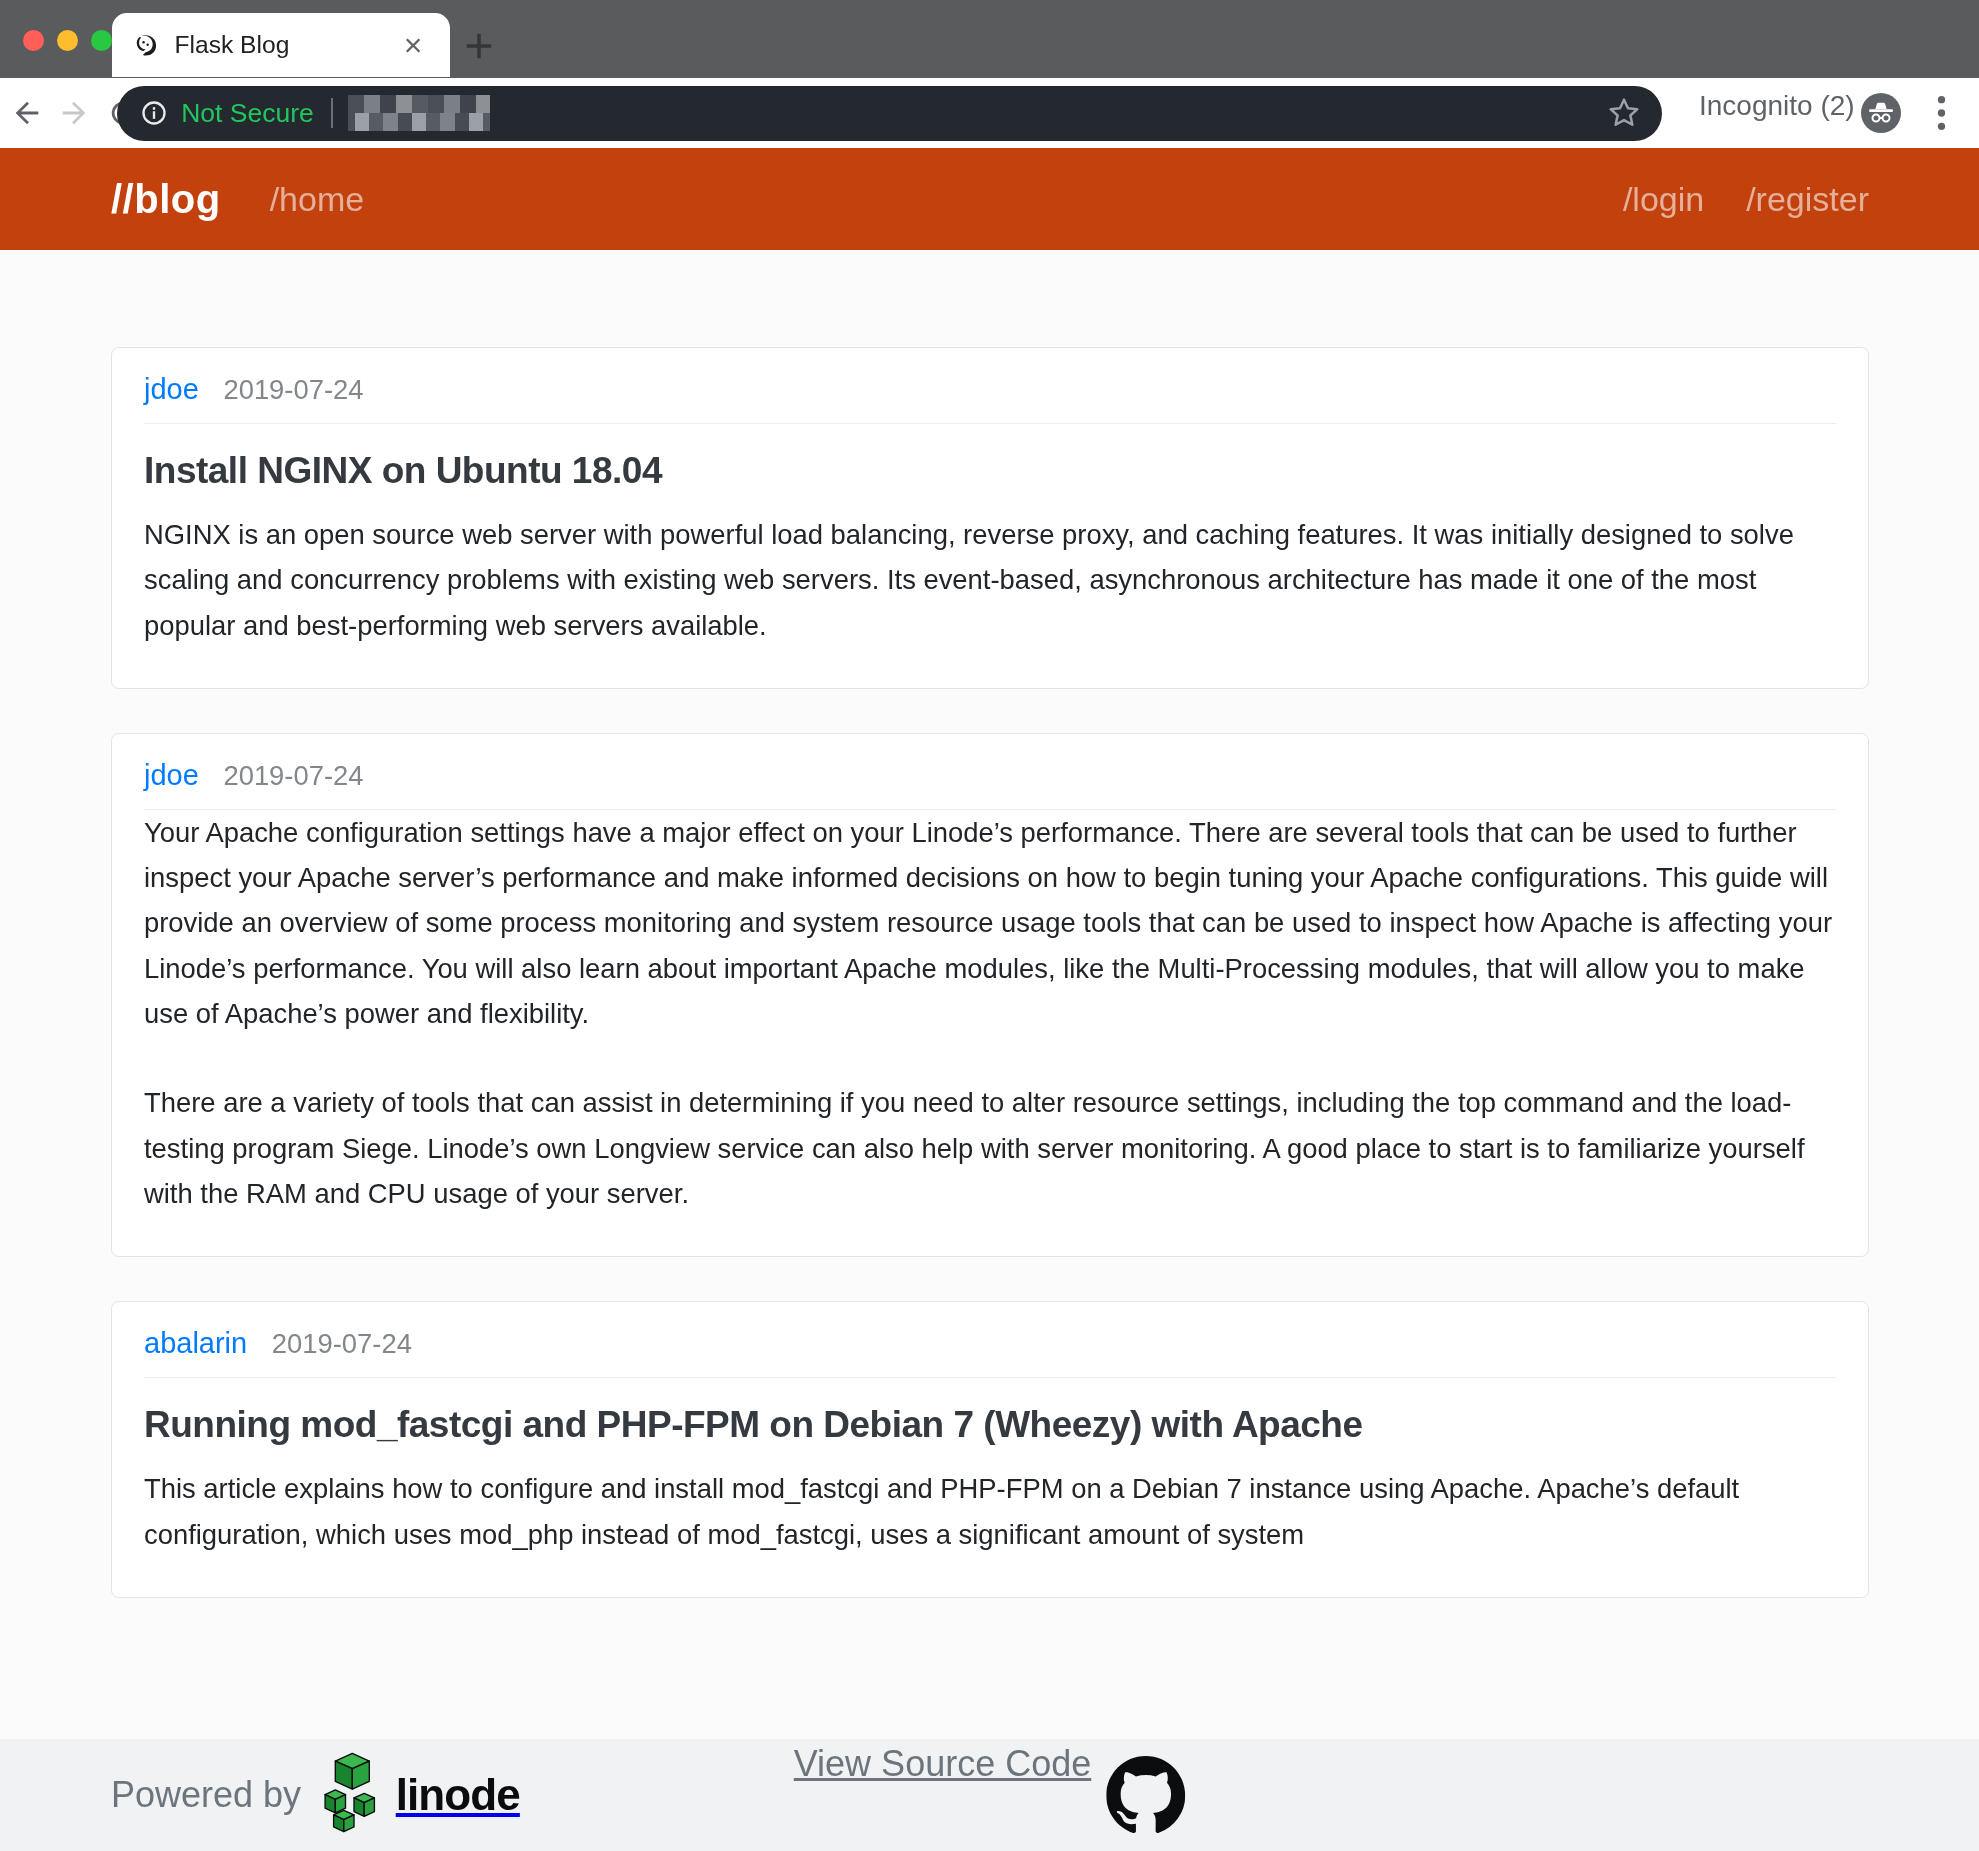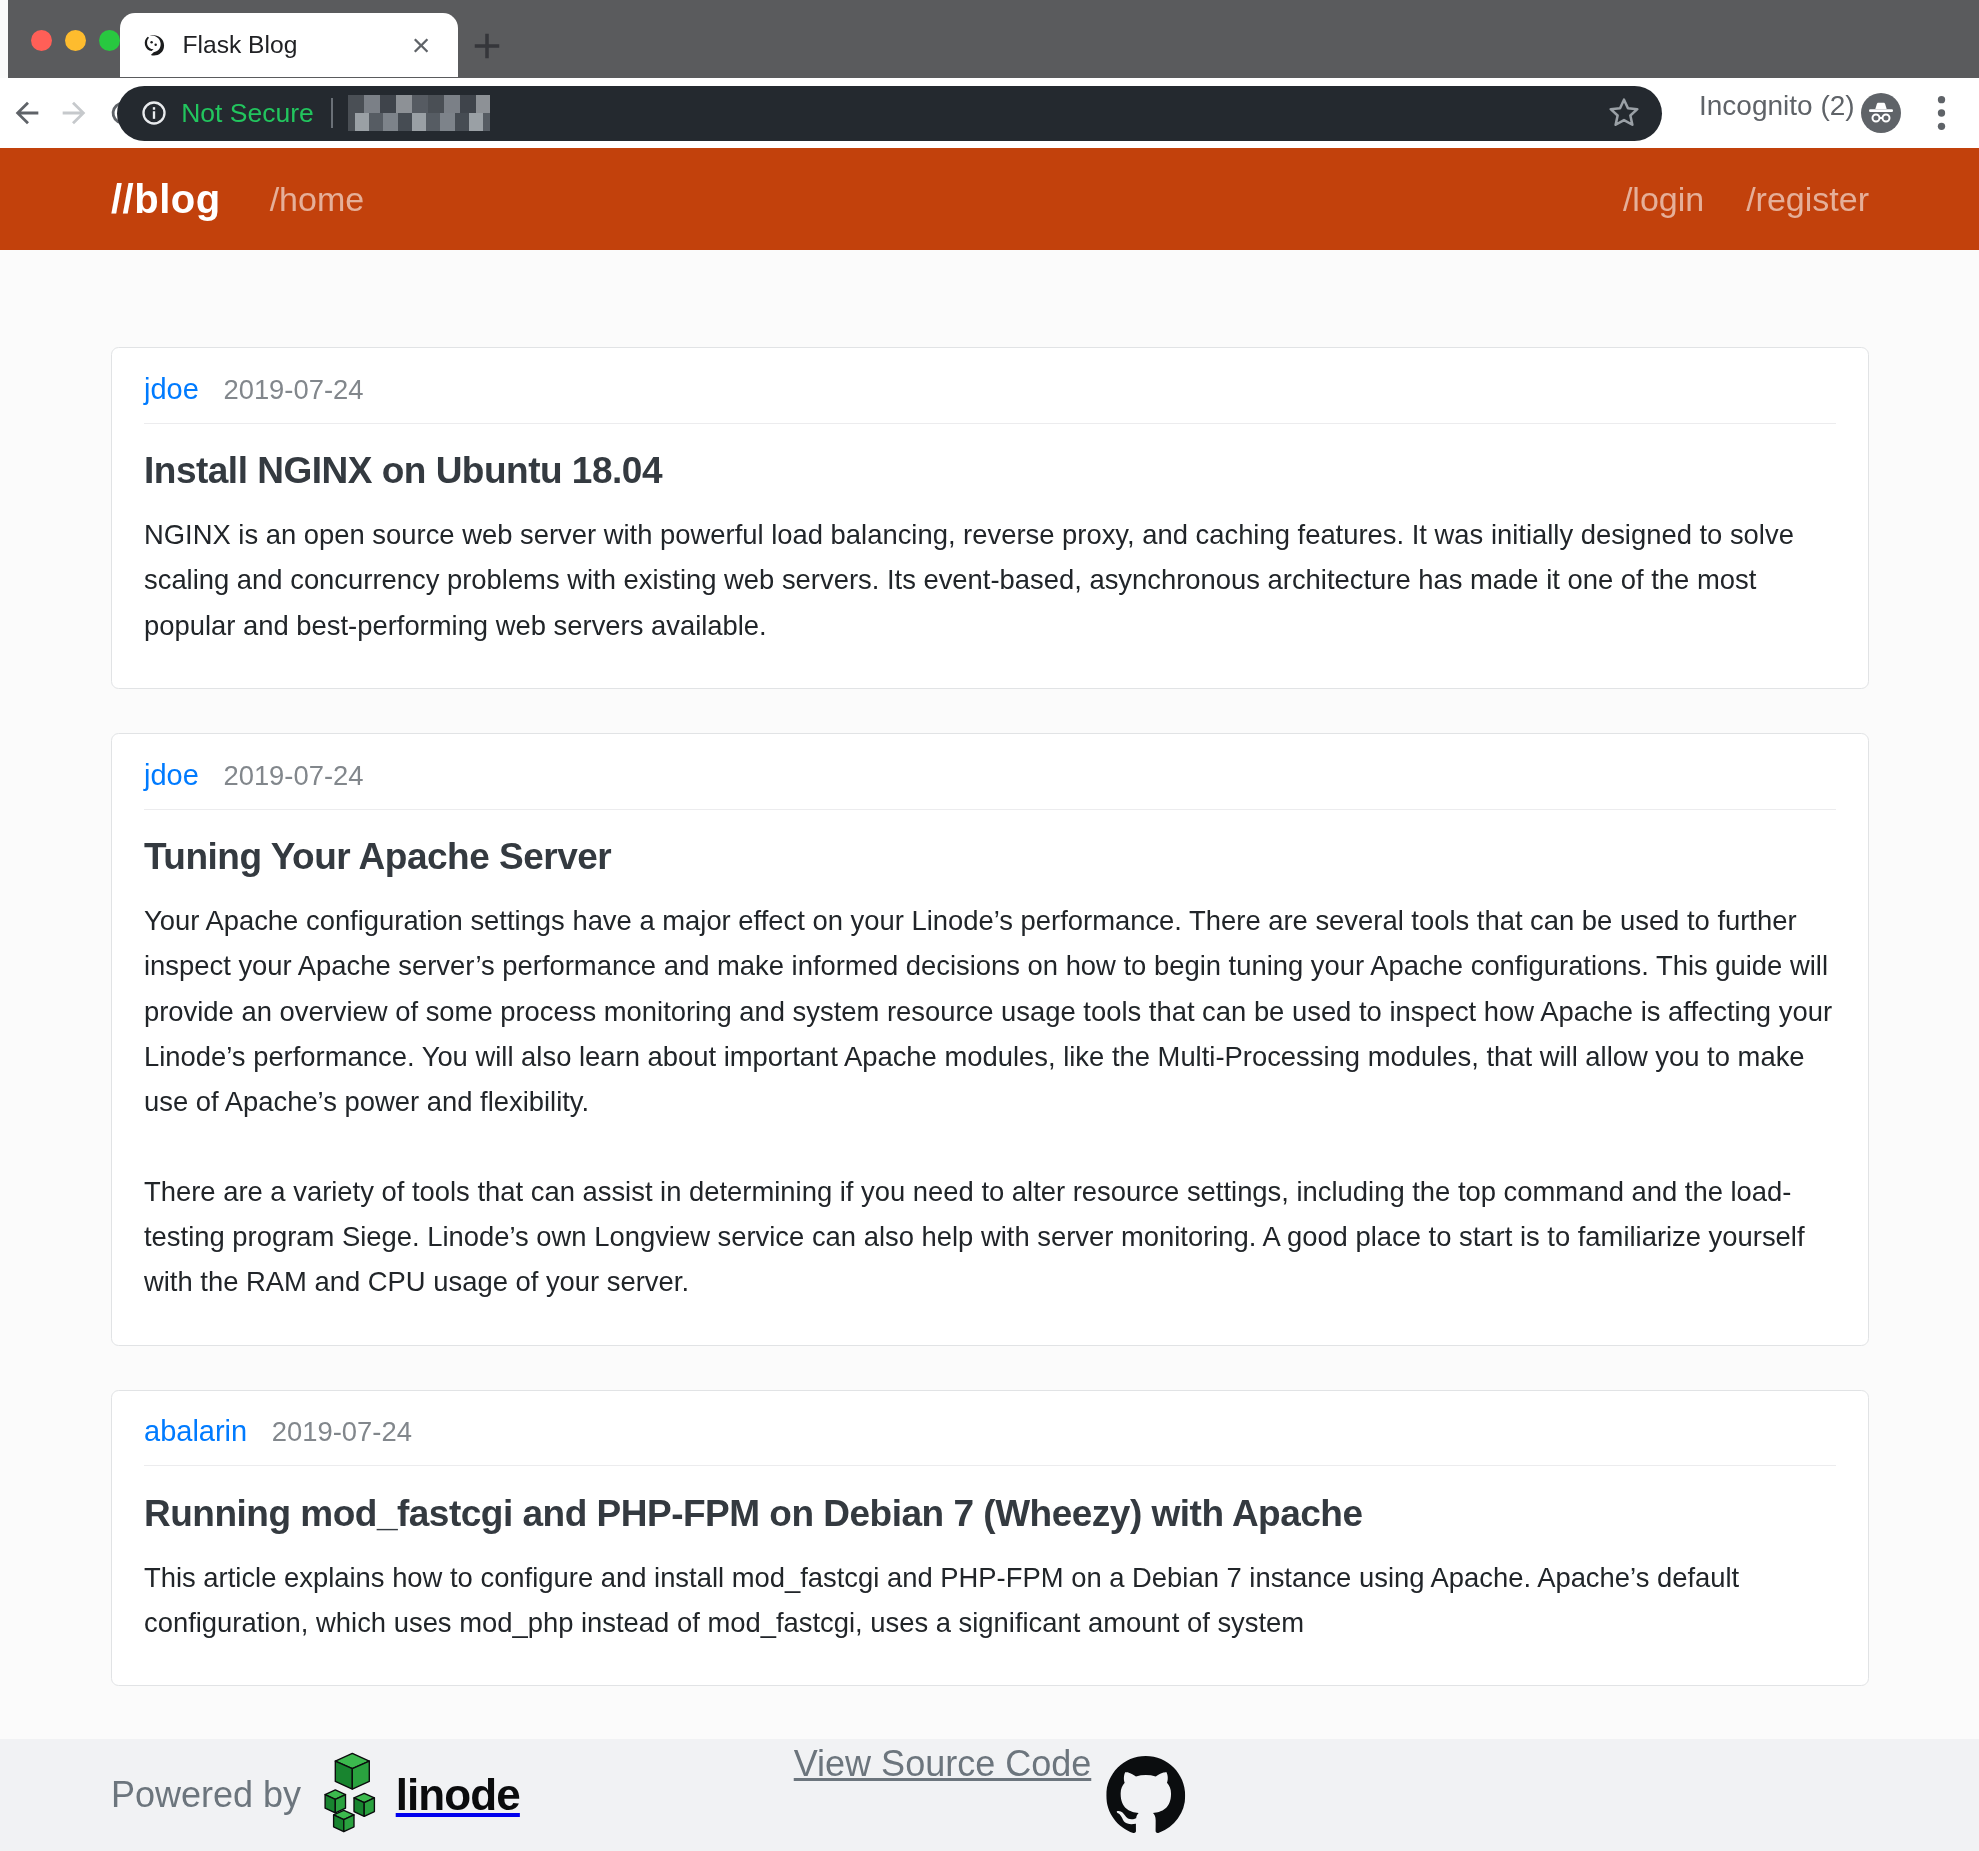--- a/index.html
+++ b/index.html
@@ -5,21 +5,21 @@
   * { box-sizing: border-box; margin: 0; padding: 0; }
   html,body { width: 1980px; height: 1851px; overflow: hidden; }
   body {
     font-family: "Liberation Sans", "DejaVu Sans", sans-serif;
     background: #fbfbfb;
     position: relative;
   }
 
   
   .titlebar {
-    position: absolute; top: 0; left: 8px; right: 0; height: 78px;
+    position: absolute; top: 0; left: 0; right: 0; height: 78px;
     background: #5a5b5d;
     text-decoration: underline;
   }
   .traffic { position: absolute; top: 30px; left: 23px; display: flex; gap: 13.2px; }
   .traffic span { width: 21px; height: 21px; border-radius: 50%; display: block; }
   .light-red { background: #ff5f57; }
   .light-yellow { background: #febc2e; }
   .light-green { background: #28c840; }
 
   .tab {
@@ -195,21 +195,20 @@
         <p class="post-text">NGINX is an open source web server with powerful load balancing, reverse proxy, and caching features. It was initially designed to solve scaling and concurrency problems with existing web servers. Its event-based, asynchronous architecture has made it one of the most popular and best-performing web servers available.</p>
       </div>
   </div>
 
   <div class="card">
     <div class="post-meta">
       <a class="post-author" href="#">jdoe</a>
       <span class="post-date">2019-07-24</span>
     </div>
     <hr>
-    <div class="post-title">Tuning Your Apache Server</div>
     <div>
         <p class="post-text">Your Apache configuration settings have a major effect on your Linode’s performance. There are several tools that can be used to further inspect your Apache server’s performance and make informed decisions on how to begin tuning your Apache configurations. This guide will provide an overview of some process monitoring and system resource usage tools that can be used to inspect how Apache is affecting your Linode’s performance. You will also learn about important Apache modules, like the Multi-Processing modules, that will allow you to make use of Apache’s power and flexibility.</p>
         <p class="post-text">There are a variety of tools that can assist in determining if you need to alter resource settings, including the top command and the load-testing program Siege. Linode’s own Longview service can also help with server monitoring. A good place to start is to familiarize yourself with the RAM and CPU usage of your server.</p>
       </div>
   </div>
 
   <div class="card">
     <div class="post-meta">
       <a class="post-author" href="#">abalarin</a>
       <span class="post-date">2019-07-24</span>

